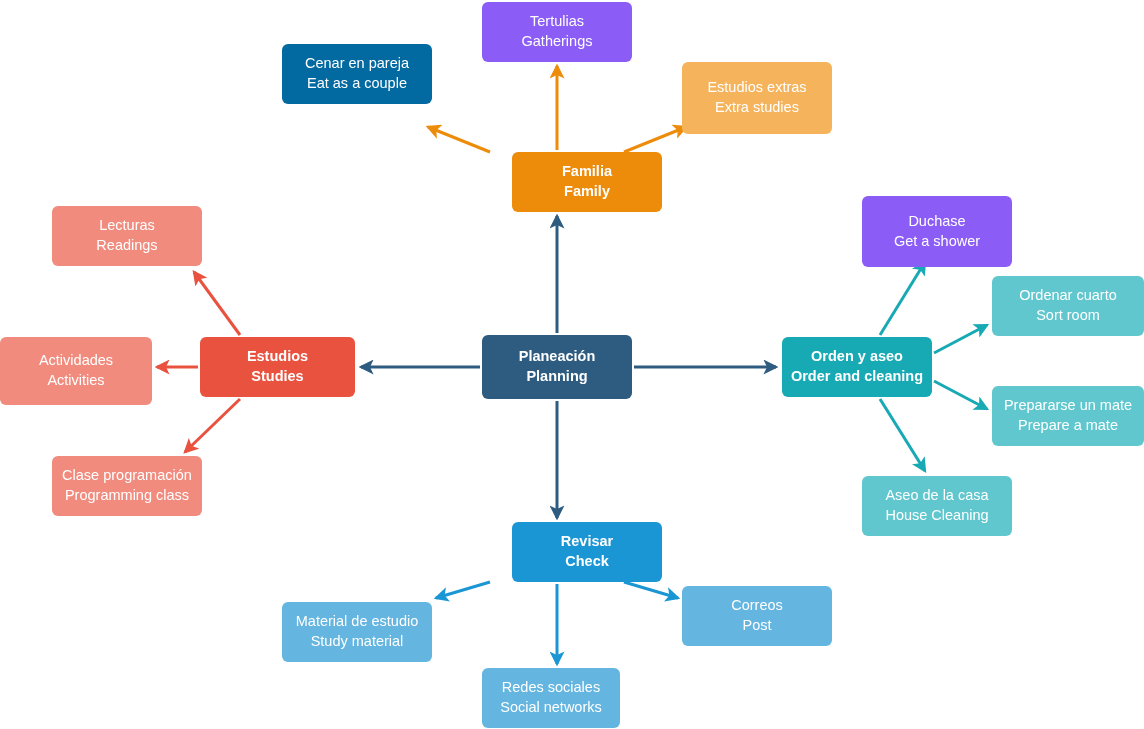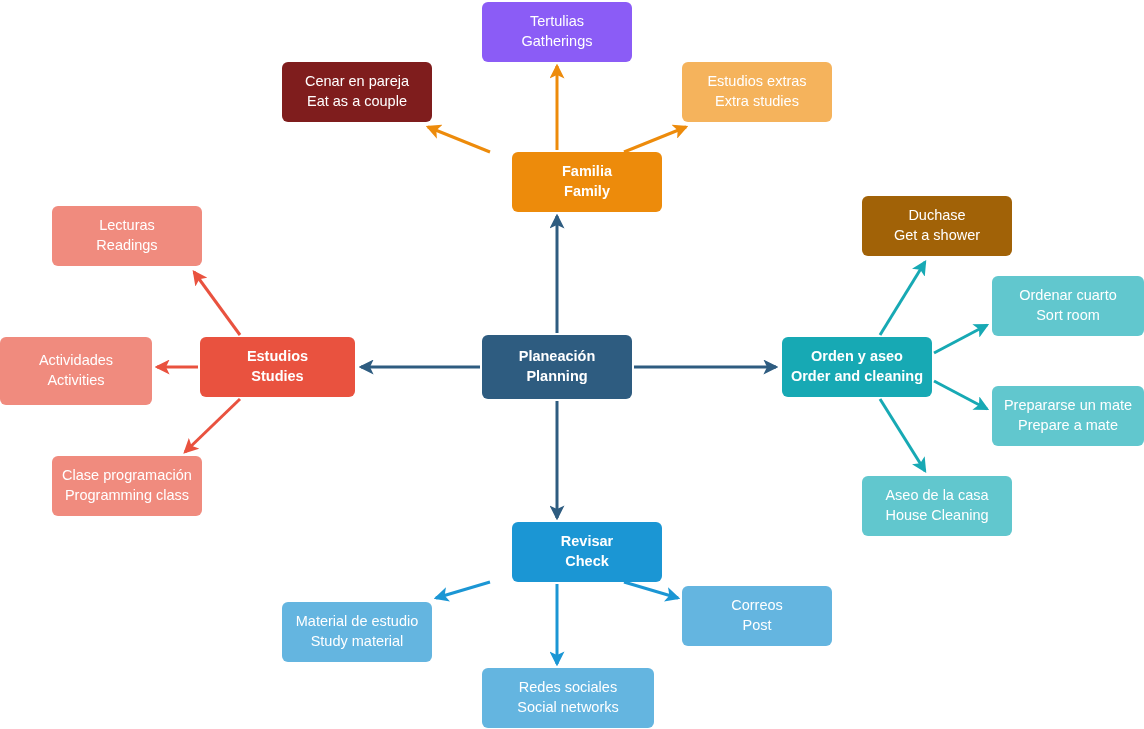--- a/index.html
+++ b/index.html
@@ -92,25 +92,25 @@
     </svg>
   <div id="node-layer">
       <div class="node root" style="left: 482px; top: 335px; width: 150px; height: 64px; background: rgb(46, 92, 128);">
         <span class="l1">Planeación</span>
         <span class="l2">Planning</span>
       </div>
       <div class="node leaf" style="left: 482px; top: 2px; width: 150px; height: 60px; background: #8b5cf6;">
         <span class="l1">Tertulias</span>
         <span class="l2">Gatherings</span>
       </div>
-      <div class="node leaf" style="left: 282px; top: 62px; width: 150px; height: 60px; background: #7f1d1d;">
+      <div class="node leaf" style="left: 282px; top: 44px; width: 150px; height: 60px; background: #0369a1;">
         <span class="l1">Cenar en pareja</span>
         <span class="l2">Eat as a couple</span>
       </div>
-      <div class="node leaf" style="left: 682px; top: 62px; width: 150px; height: 60px; background: rgb(245, 179, 92);">
+      <div class="node leaf" style="left: 682px; top: 62px; width: 150px; height: 72px; background: rgb(245, 179, 92);">
         <span class="l1">Estudios extras</span>
         <span class="l2">Extra studies</span>
       </div>
       <div class="node branch" style="left: 482px; top: 152px; width: 150px; height: 60px; background: rgb(237, 139, 11); margin-left: 30px;">
         <span class="l1">Familia</span>
         <span class="l2">Family</span>
       </div>
       <div class="node leaf" style="left: 52px; top: 206px; width: 150px; height: 60px; background: rgb(240, 139, 126);">
         <span class="l1">Lecturas</span>
         <span class="l2">Readings</span>
@@ -120,21 +120,21 @@
         <span class="l2">Activities</span>
       </div>
       <div class="node leaf" style="left: 52px; top: 456px; width: 150px; height: 60px; background: rgb(240, 139, 126); text-align: center;">
         <span class="l1">Clase programación</span>
         <span class="l2">Programming class</span>
       </div>
       <div class="node branch" style="left: 200px; top: 337px; width: 155px; height: 60px; background: rgb(233, 82, 63);">
         <span class="l1">Estudios</span>
         <span class="l2">Studies</span>
       </div>
-      <div class="node leaf" style="left: 862px; top: 196px; width: 150px; height: 60px; background: #a16207;">
+      <div class="node leaf" style="left: 862px; top: 196px; width: 150px; height: 71px; background: #8b5cf6;">
         <span class="l1">Duchase</span>
         <span class="l2">Get a shower</span>
       </div>
       <div class="node leaf" style="left: 992px; top: 276px; width: 152px; height: 60px; background: rgb(97, 199, 206);">
         <span class="l1">Ordenar cuarto</span>
         <span class="l2">Sort room</span>
       </div>
       <div class="node leaf" style="left: 992px; top: 386px; width: 152px; height: 60px; background: rgb(97, 199, 206);">
         <span class="l1">Prepararse un mate</span>
         <span class="l2">Prepare a mate</span>
@@ -144,21 +144,21 @@
         <span class="l2">House Cleaning</span>
       </div>
       <div class="node branch" style="left: 782px; top: 337px; width: 150px; height: 60px; background: rgb(23, 169, 180);">
         <span class="l1">Orden y aseo</span>
         <span class="l2">Order and cleaning</span>
       </div>
       <div class="node leaf" style="left: 282px; top: 602px; width: 150px; height: 60px; background: rgb(100, 181, 224);">
         <span class="l1">Material de estudio</span>
         <span class="l2">Study material</span>
       </div>
-      <div class="node leaf" style="left: 482px; top: 668px; width: 172px; height: 60px; background: rgb(100, 181, 224);">
+      <div class="node leaf" style="left: 482px; top: 668px; width: 138px; height: 60px; background: rgb(100, 181, 224);">
         <span class="l1">Redes sociales</span>
         <span class="l2">Social networks</span>
       </div>
       <div class="node leaf" style="left: 682px; top: 586px; width: 150px; height: 60px; background: rgb(100, 181, 224);">
         <span class="l1">Correos</span>
         <span class="l2">Post</span>
       </div>
       <div class="node branch" style="left: 482px; top: 522px; width: 150px; height: 60px; background: rgb(27, 150, 212); margin-left: 30px;">
         <span class="l1">Revisar</span>
         <span class="l2">Check</span>

